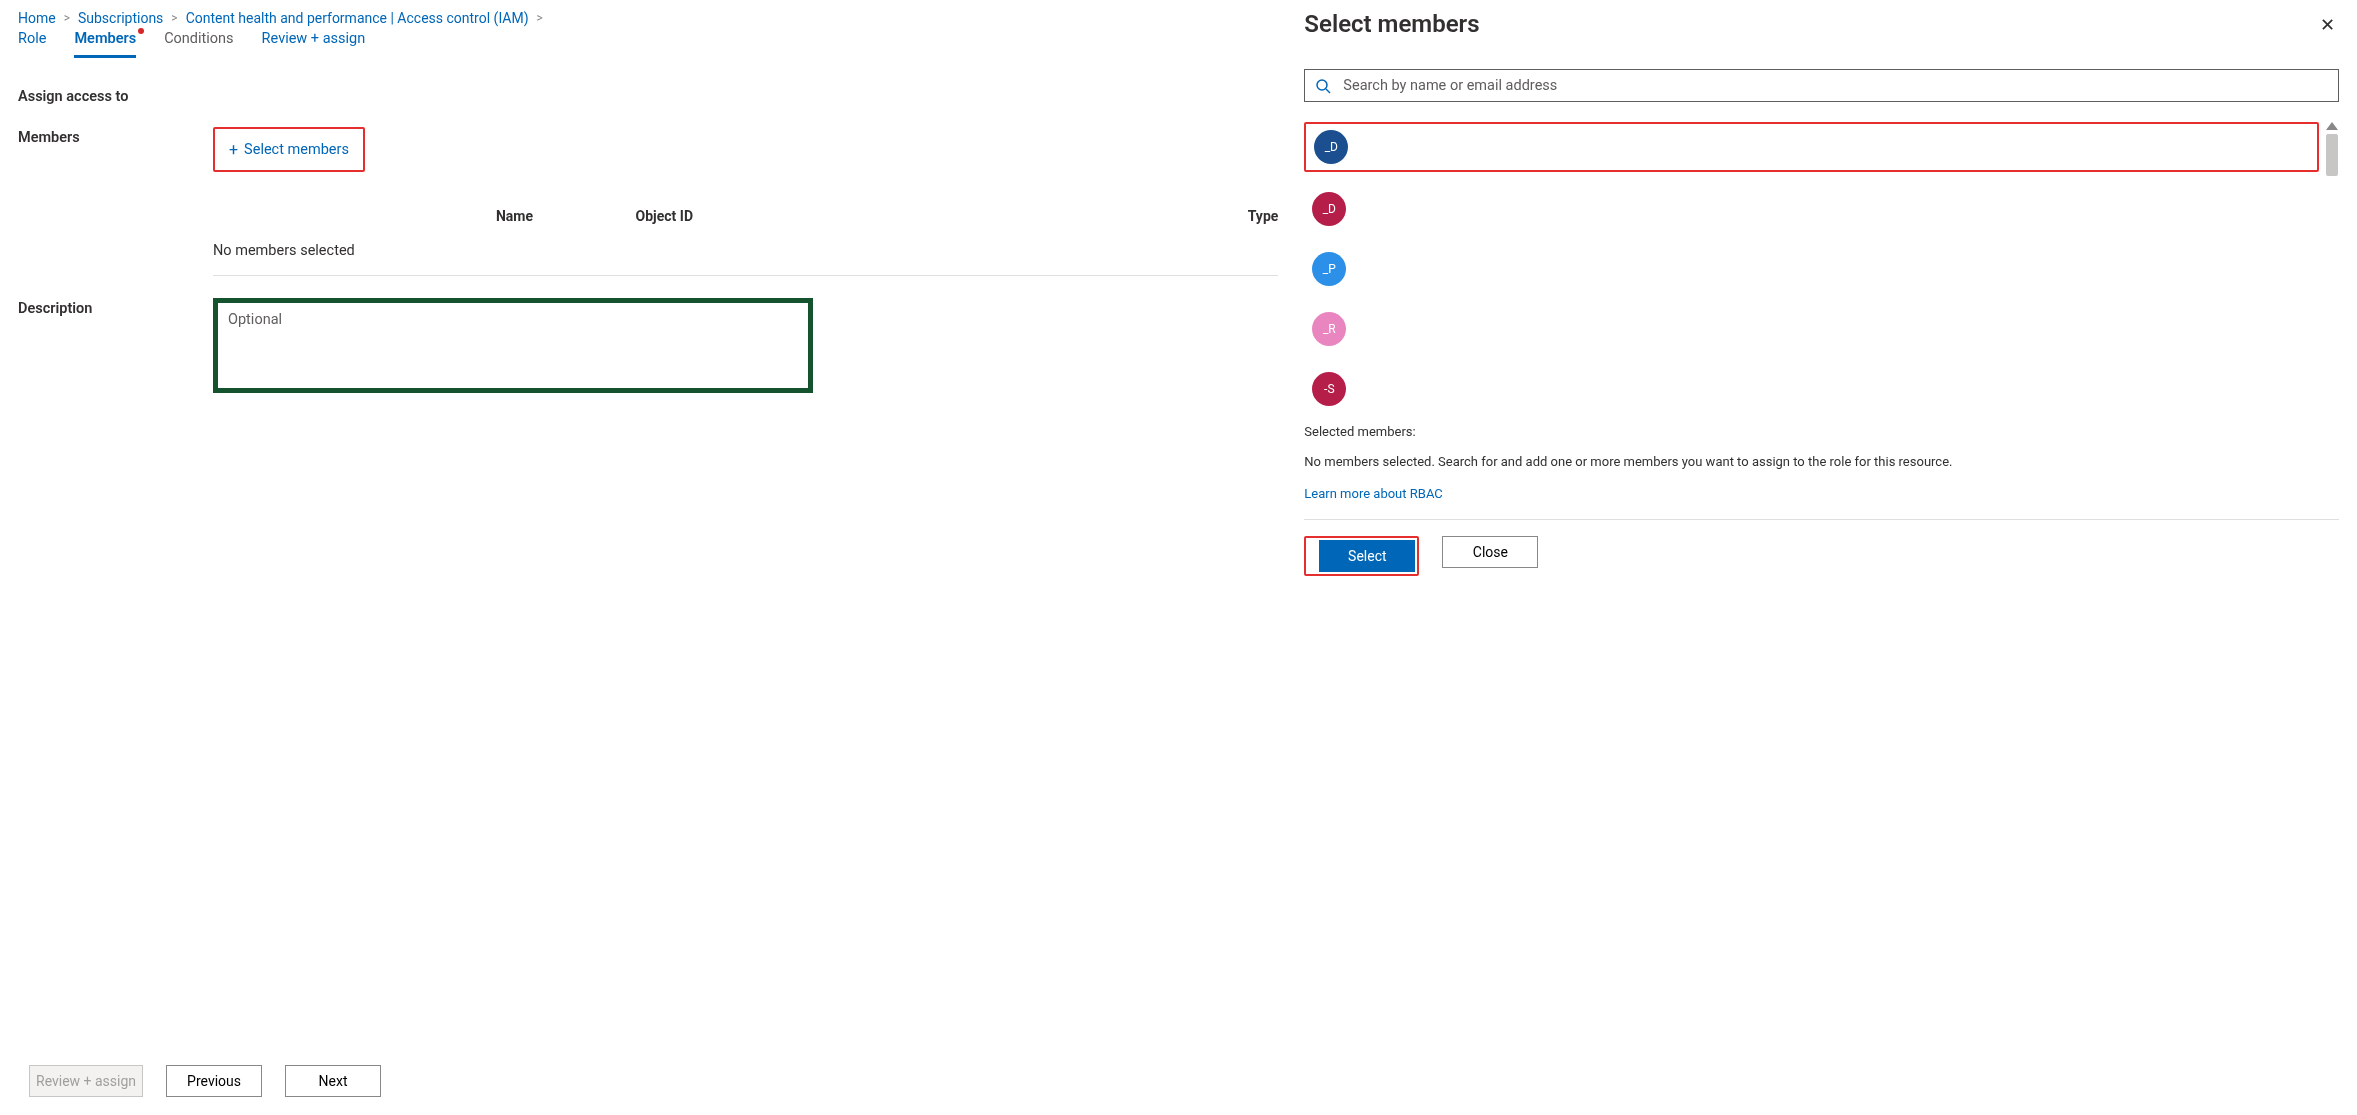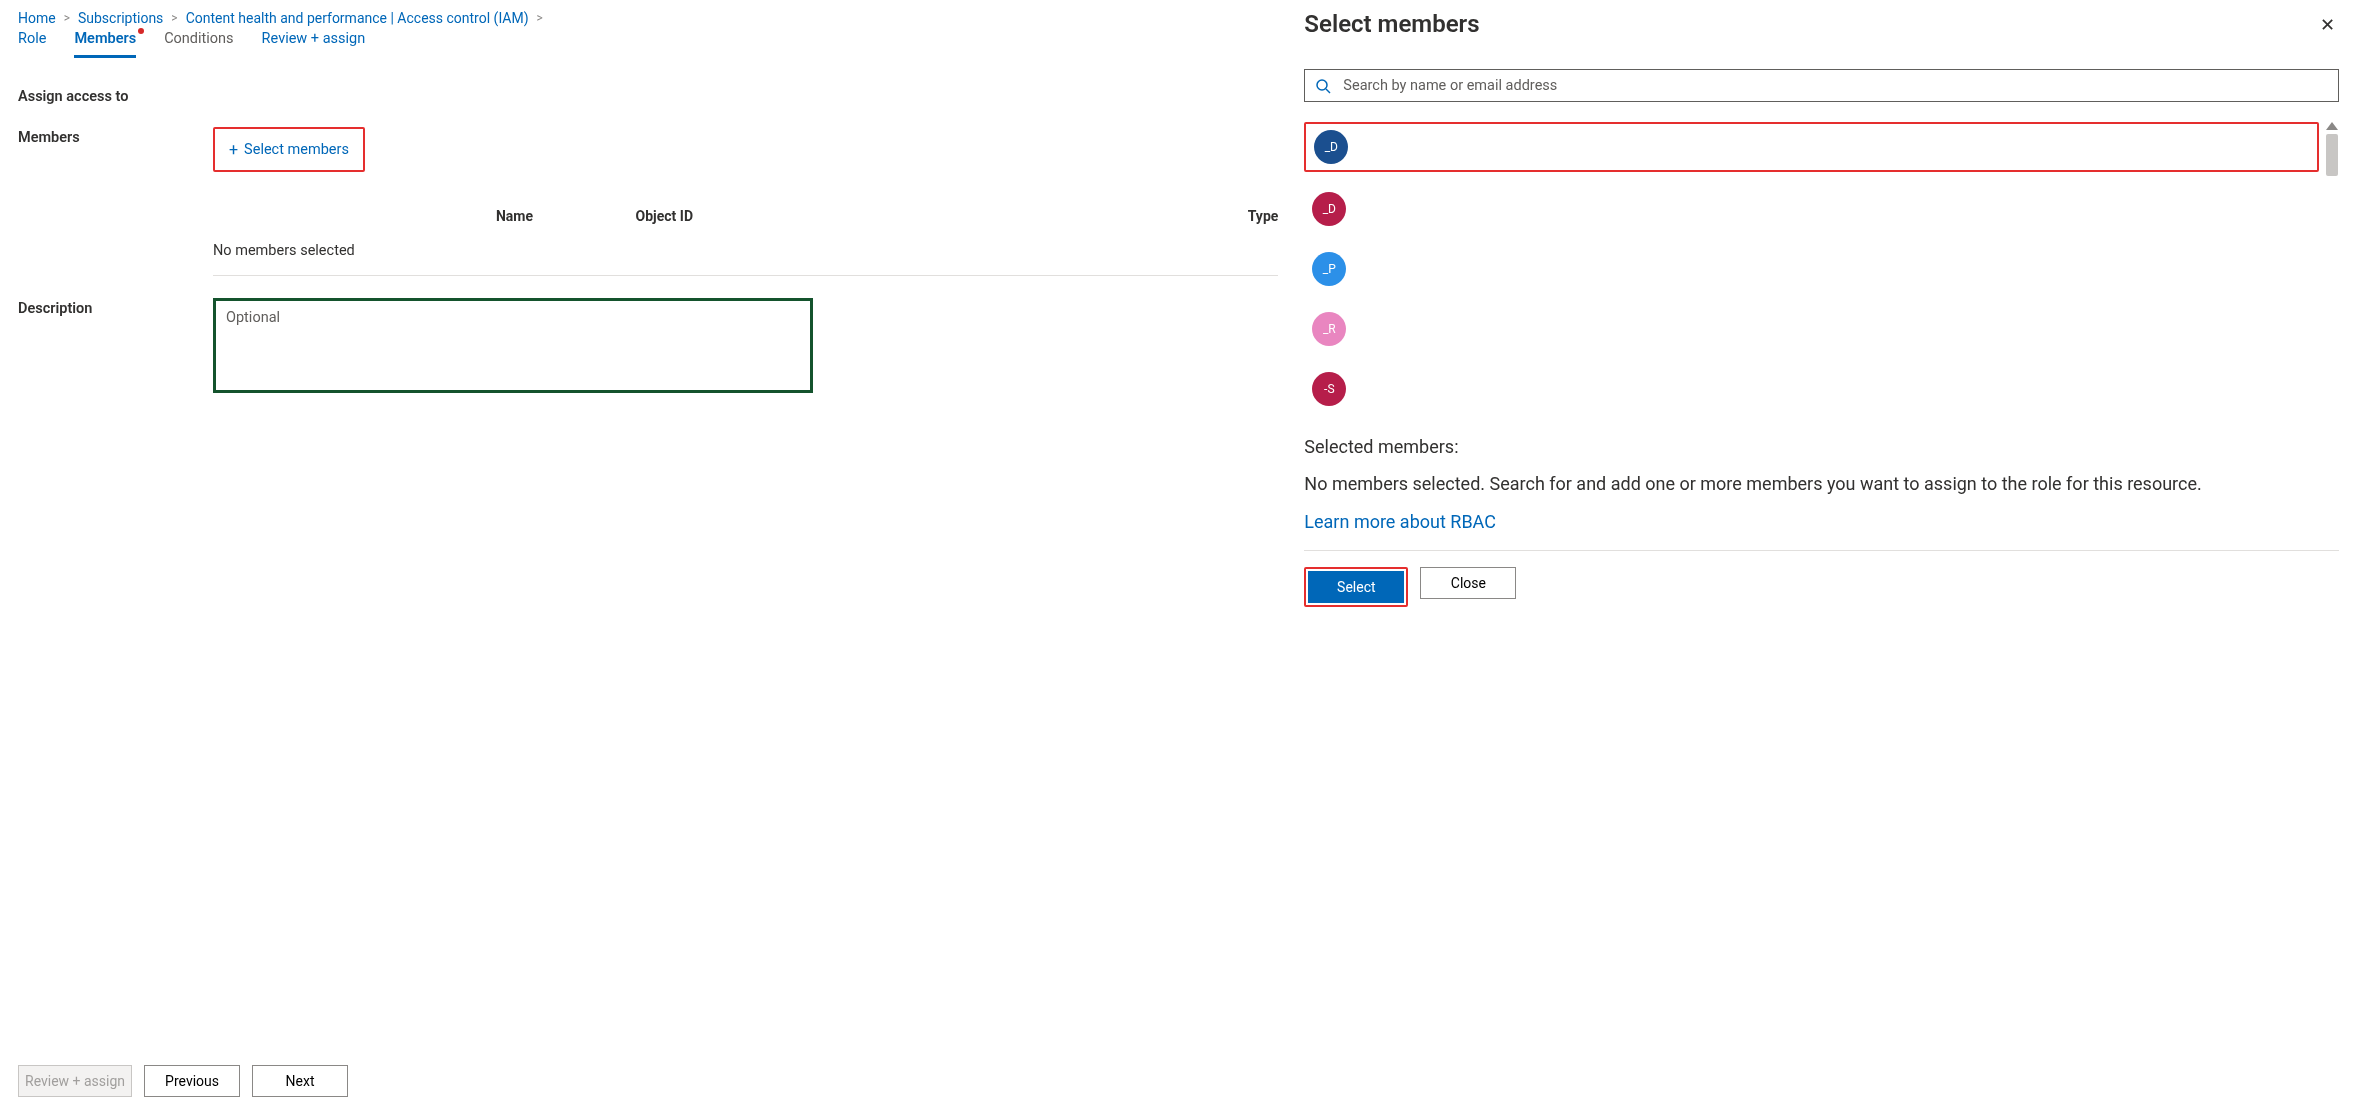--- a/index.html
+++ b/index.html
@@ -168,21 +168,21 @@
   .members-empty {
     padding: 10px 0 16px 0;
     font-size: 14.5px;
   }
   .members-divider { border-top: 1px solid #e1dfdd; }
   
   .desc-textarea {
     width: 100%;
     max-width: 600px;
     height: 95px;
-    border: 3px solid #14532d;
+    border: 5px solid #14532d;
     padding: 8px 10px;
     font-family: inherit;
     font-size: 14.5px;
     resize: none;
   }
   .desc-textarea::placeholder { color: #605e5c; }
   
   .footer-buttons {
     margin-top: auto;
     display: flex;
@@ -193,20 +193,21 @@
     min-width: 96px;
     height: 32px;
     border: 1px solid #8a8886;
     background: #fff;
     font-family: inherit;
     font-size: 14px;
     cursor: pointer;
     display: inline-flex;
     align-items: center;
     justify-content: center;
+    margin-left: 11px;
   }
   .btn.disabled {
     background: #f3f2f1;
     color: #a19f9d;
     border-color: #c8c6c4;
     cursor: default;
   }
   .btn.primary {
     background: #0067b8;
     border-color: #0067b8;
@@ -293,22 +294,22 @@
     margin-bottom: 4px;
   }
   .scroll-thumb {
     width: 12px;
     height: 42px;
     background: #c8c6c4;
     border-radius: 2px;
   }
   
   .selected-section {
-    margin-top: 24px;
-    font-size: 18px;
+    margin-top: 12px;
+    font-size: 13px;
   }
   .selected-heading { margin-bottom: 14px; }
   .selected-desc { margin-bottom: 14px; line-height:1.45; }
   .learn-link {
     color: #0067b8;
     text-decoration: none;
     cursor: pointer;
   }
   .right-divider {
     border-top: 1px solid #e1dfdd;

